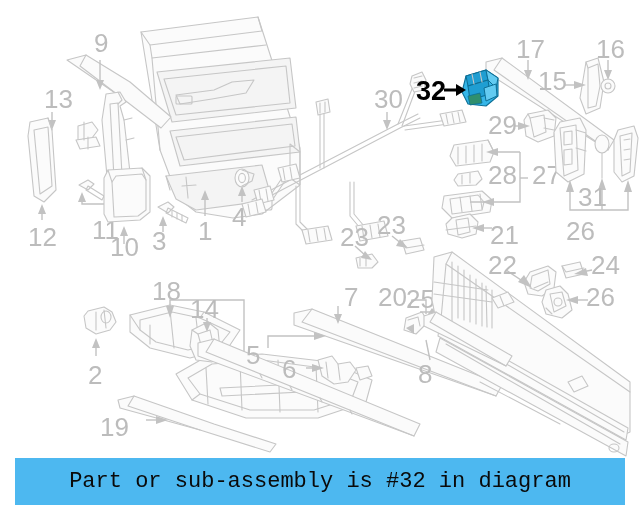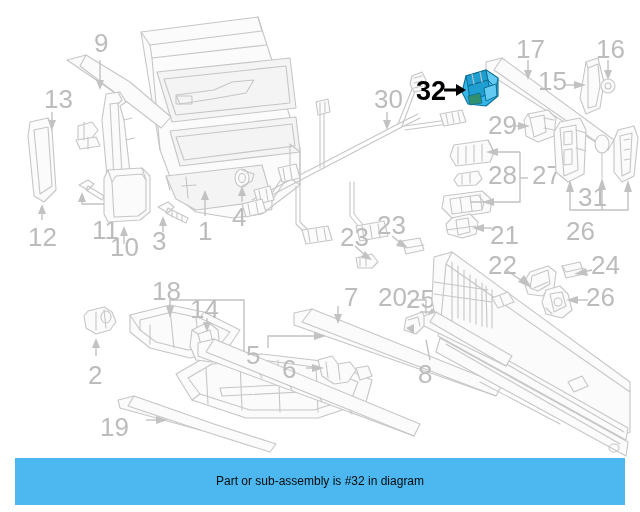--- a/index.html
+++ b/index.html
@@ -93,22 +93,22 @@
     width: 610px;
     height: 47px;
     background: #4db8f0;
     display: flex;
     flex-direction: column;
     align-items: center;
     justify-content: center;
     line-height: 1.08;
   }
   #footer-banner .banner-line {
-    font-family: Liberation Sans, sans-serif;
-    font-size: 12px;
+    font-family: Liberation Mono, monospace;
+    font-size: 22px;
     color: #0a0a0a;
     white-space: nowrap;
     text-align: right;
   }
 </style>
 </head>
 <body>
 
 <div id="diagram-root">
 

